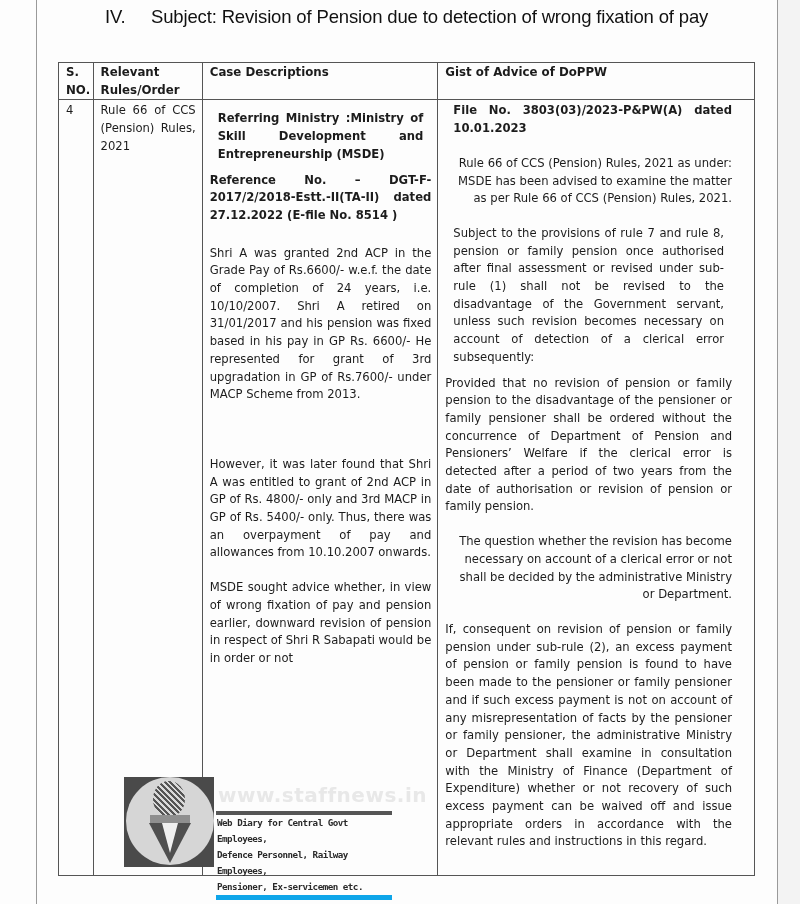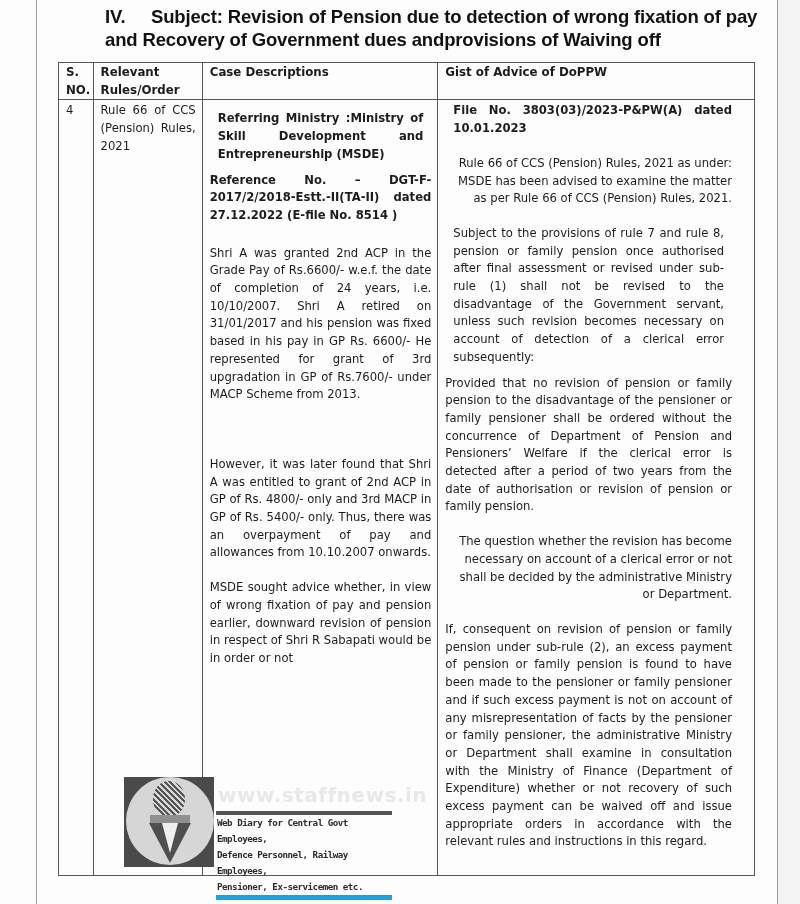--- a/index.html
+++ b/index.html
@@ -9,21 +9,21 @@
     font-family:"Liberation Sans", sans-serif;
     color:#1a1a1a;
   }
   .frame-left { position:absolute; left:36px; top:0; width:1px; height:904px; background:#9a9a9a; }
   .frame-right { position:absolute; left:777px; top:0; width:1px; height:904px; background:#9a9a9a; }
   .frame-right-shade { position:absolute; left:778px; top:0; width:22px; height:904px; background:#f3f3f3; }
 
   .heading {
     position:absolute; left:105px; top:5px; width:660px;
     font-family:"Liberation Sans", sans-serif;
-    font-weight:bold; font-size:18.5px; line-height:23px;
+    font-weight:normal; font-size:18.5px; line-height:23px;
     letter-spacing:-0.15px; color:#111;
   }
   .heading .num { display:inline-block; width:46px; }
 
   table.main {
     position:absolute; left:58px; top:62px;
     border-collapse:collapse; table-layout:fixed;
     width:697px;
   }
   table.main td {
@@ -99,21 +99,20 @@
 </style>
 </head>
 <body>
 
 <div class="frame-left"></div>
 <div class="frame-right"></div>
 <div class="frame-right-shade"></div>
 
 <div class="heading">
   <div><span class="num">IV.</span><span>Subject:  Revision of Pension due to detection of wrong fixation of pay</span></div>
-  <div>and Recovery of Government dues andprovisions of Waiving off</div>
 </div>
 
 <table class="main">
   <colgroup>
     <col class="col1">
       <col class="col2">
       <col class="col3">
       <col class="col4">
   </colgroup>
   <tbody>

